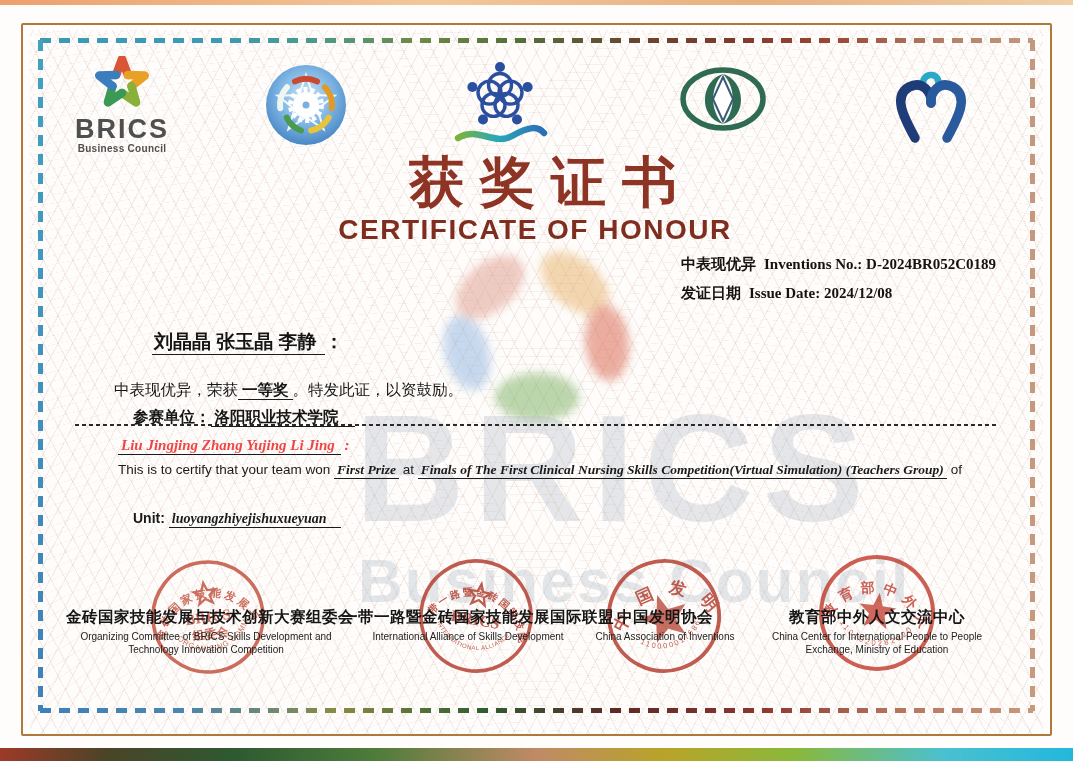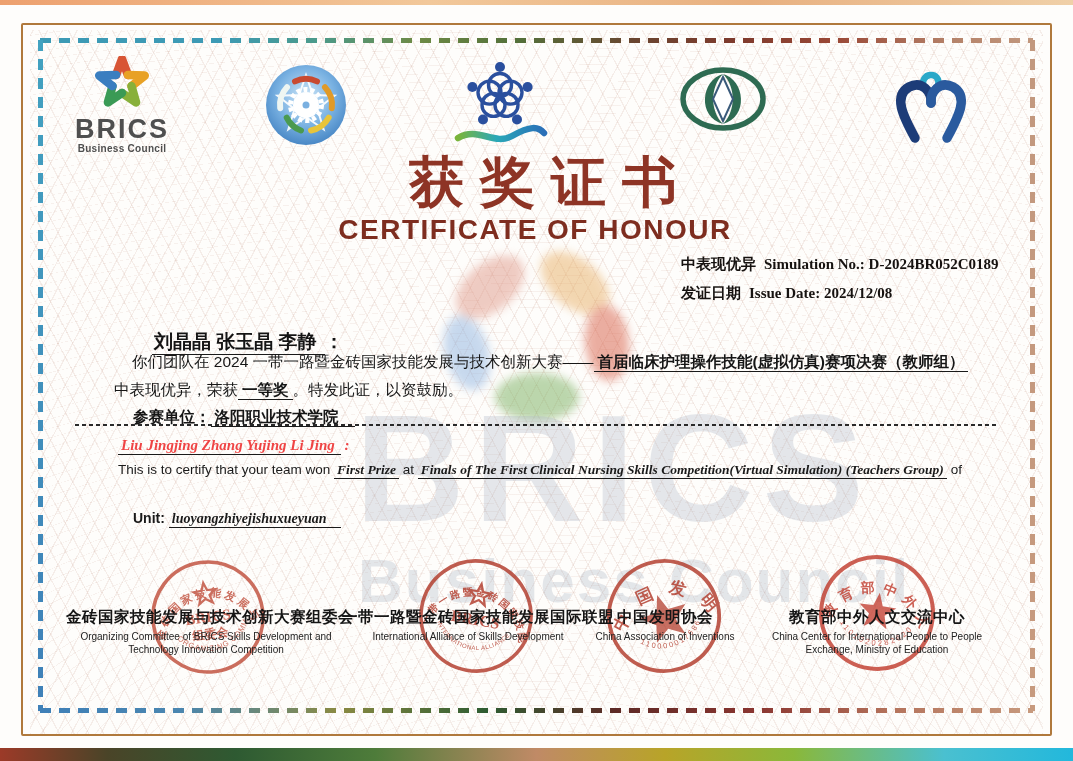--- a/index.html
+++ b/index.html
@@ -174,31 +174,30 @@
     <path d="M40,30 C34,14 58,12 54,28" fill="none" stroke="#2aa8c8" stroke-width="6.5" stroke-linecap="round"></path>
     <path d="M31,80 C19,58 9,38 25,29 C38,22 48,34 47,45" fill="none" stroke="#1d3c78" stroke-width="9.5" stroke-linecap="round"></path>
     <path d="M63,80 C75,58 85,38 69,29 C56,22 46,34 47,45" fill="none" stroke="#2a5a9e" stroke-width="9.5" stroke-linecap="round"></path>
   </svg>
 
   <div class="title-cn">获奖证书</div>
   <div class="title-en">CERTIFICATE OF HONOUR</div>
 
   <div class="meta">
     <div>
-      <span class="mcn">中表现优异</span><span>Simulation No.:</span>
+      <span class="mcn">中表现优异</span><span>Inventions No.:</span>
       <span>D-2024BR052C0189</span>
     </div>
     <div>
       <span class="mcn">发证日期</span><span>Issue Date:</span>
       <span>2024/12/08</span>
     </div>
   </div>
 
   <div class="cnames"><span class="u" style="padding:0 8px 2px 2px">刘晶晶  张玉晶  李静</span><span>：</span></div>
-  <div class="cn-line cn1"><span>你们团队在 2024 一带一路暨金砖国家技能发展与技术创新大赛——</span><span class="u">首届临床护理操作技能(虚拟仿真)赛项决赛（教师组）</span></div>
   <div class="cn-line cn2"><span>中表现优异，荣获</span><span class="u">一等奖</span><span>。特发此证，以资鼓励。</span></div>
   <div class="cn-line cn3"><span style="font-weight:600">参赛单位：</span><span class="u" style="padding-right:16px">洛阳职业技术学院</span></div>
 
   <div class="divider"></div>
 
   <div class="enames"><span class="u" style="padding:0 6px 1px 3px">Liu Jingjing   Zhang Yujing   Li Jing</span><span> :</span></div>
   <div class="en-line en1"><span>This is to certify that your team won </span><span class="iu">First Prize</span><span> at </span><span class="iu">Finals of The First Clinical Nursing Skills Competition(Virtual Simulation) (Teachers Group)</span><span> of</span></div>
   <div class="en-line en3"><span>Unit: </span><span class="iu" style="padding-right:14px">luoyangzhiyejishuxueyuan</span></div>
 
   <svg class="seal" style="left:147px;top:556px;transform:rotate(-8deg)" width="122" height="122" viewBox="0 0 122 122">

